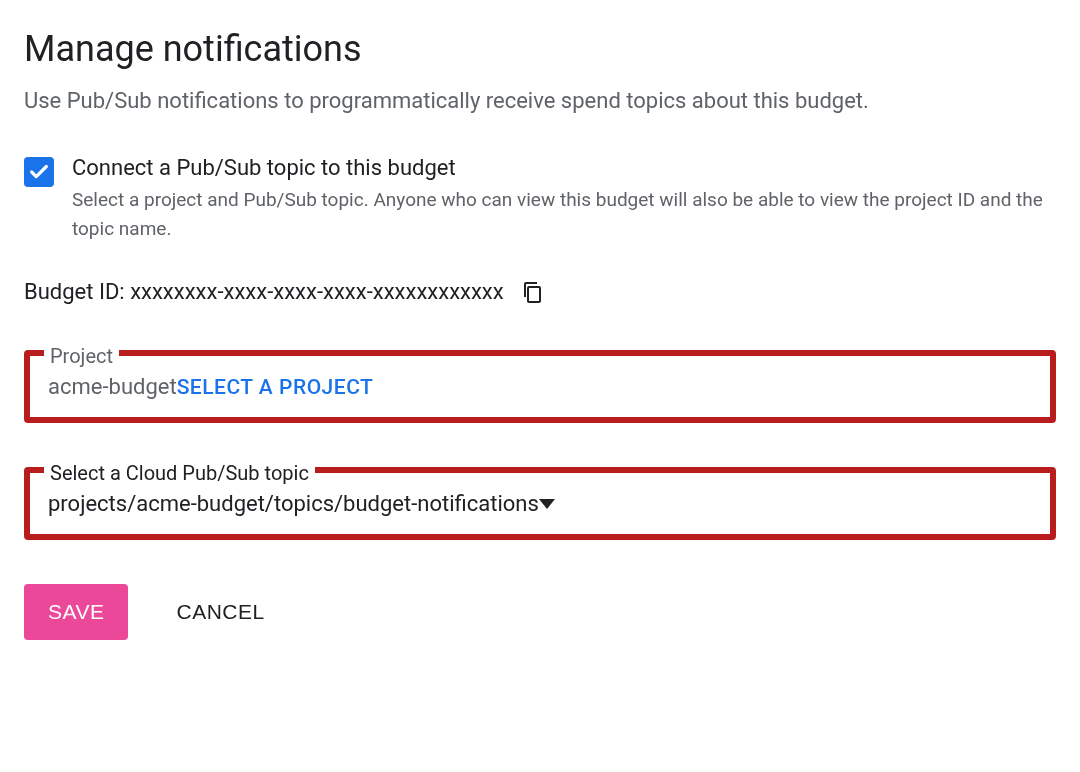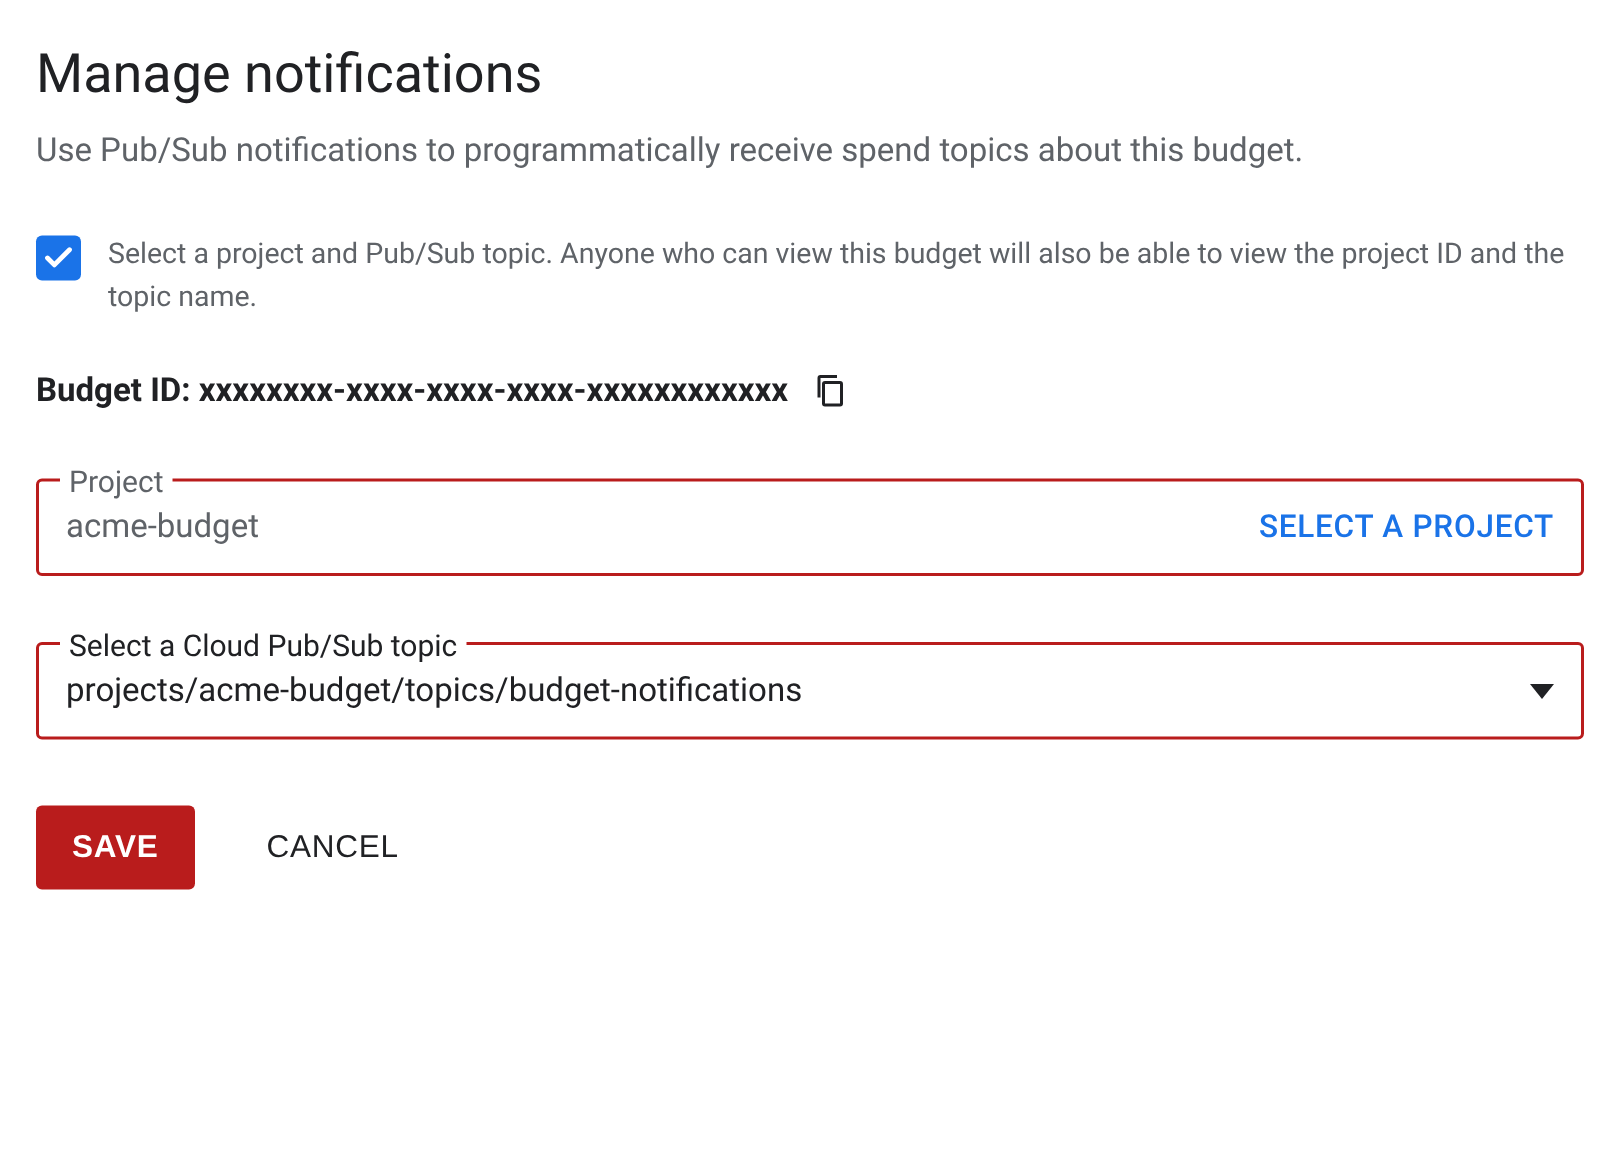--- a/index.html
+++ b/index.html
@@ -56,61 +56,59 @@
       color: #202124;
       margin-bottom: 6px;
     }
     .checkbox-helper {
       font-size: 19px;
       color: #5f6368;
       line-height: 1.5;
     }
     .budget-id-row {
       display: flex;
-      align-items: flex-start;
+      align-items: flex-end;
       gap: 16px;
       margin-bottom: 46px;
-      font-weight: bold;
     }
     .budget-id-text {
       font-size: 22px;
       color: #202124;
     }
     .copy-icon {
       cursor: pointer;
       display: flex;
       align-items: center;
     }
     .copy-icon svg {
       width: 24px;
       height: 24px;
     }
     .outlined-field {
       position: relative;
-      border: 2px solid #b91c1c;
+      border: 6px solid #b91c1c;
       border-radius: 4px;
       padding: 18px 18px;
       margin-bottom: 44px;
     }
     .outlined-field-label {
       position: absolute;
       top: -12px;
       left: 14px;
       background: #fff;
       padding: 0 6px;
       font-size: 20px;
       color: #5f6368;
     }
     .outlined-field-label.dark {
       color: #202124;
     }
     .field-body {
       display: flex;
       align-items: center;
-      justify-content: space-between;
     }
     .field-value {
       font-size: 22px;
       color: #5f6368;
     }
     .field-value.dark {
       color: #202124;
     }
     .field-action {
       font-size: 21px;
@@ -127,24 +125,24 @@
       width: 16px;
       height: 10px;
     }
     .button-row {
       display: flex;
       align-items: center;
       gap: 48px;
       margin-top: 40px;
     }
     .save-button {
-      background: #b91c1c;
+      background: #ec4899;
       color: #fff;
       font-size: 21px;
-      font-weight: 700;
+      font-weight: 400;
       letter-spacing: 0.5px;
       padding: 16px 24px;
       border: none;
       border-radius: 4px;
       cursor: pointer;
     }
     .cancel-button {
       background: transparent;
       color: #202124;
       font-size: 21px;
@@ -160,20 +158,21 @@
 <h2 class="section-title">Manage notifications</h2>
 <p class="section-description">Use Pub/Sub notifications to programmatically receive spend topics about this budget.</p>
 
 <div class="checkbox-row">
   <div class="checkbox-box">
     <svg viewBox="0 0 24 24" fill="none" stroke="#fff" stroke-width="3.5" stroke-linecap="round" stroke-linejoin="round">
       <polyline points="4 12 9 17 20 6"></polyline>
     </svg>
   </div>
   <div class="checkbox-content">
+    <div class="checkbox-label">Connect a Pub/Sub topic to this budget</div>
     <div class="checkbox-helper">Select a project and Pub/Sub topic. Anyone who can view this budget will also be able to view the project ID and the topic name.</div>
   </div>
 </div>
 
 <div class="budget-id-row">
   <div class="budget-id-text">
     <span>Budget ID: </span><span>xxxxxxxx-xxxx-xxxx-xxxx-xxxxxxxxxxxx</span>
   </div>
   <div class="copy-icon">
     <svg viewBox="0 0 24 24" fill="none" stroke="#202124" stroke-width="2">

